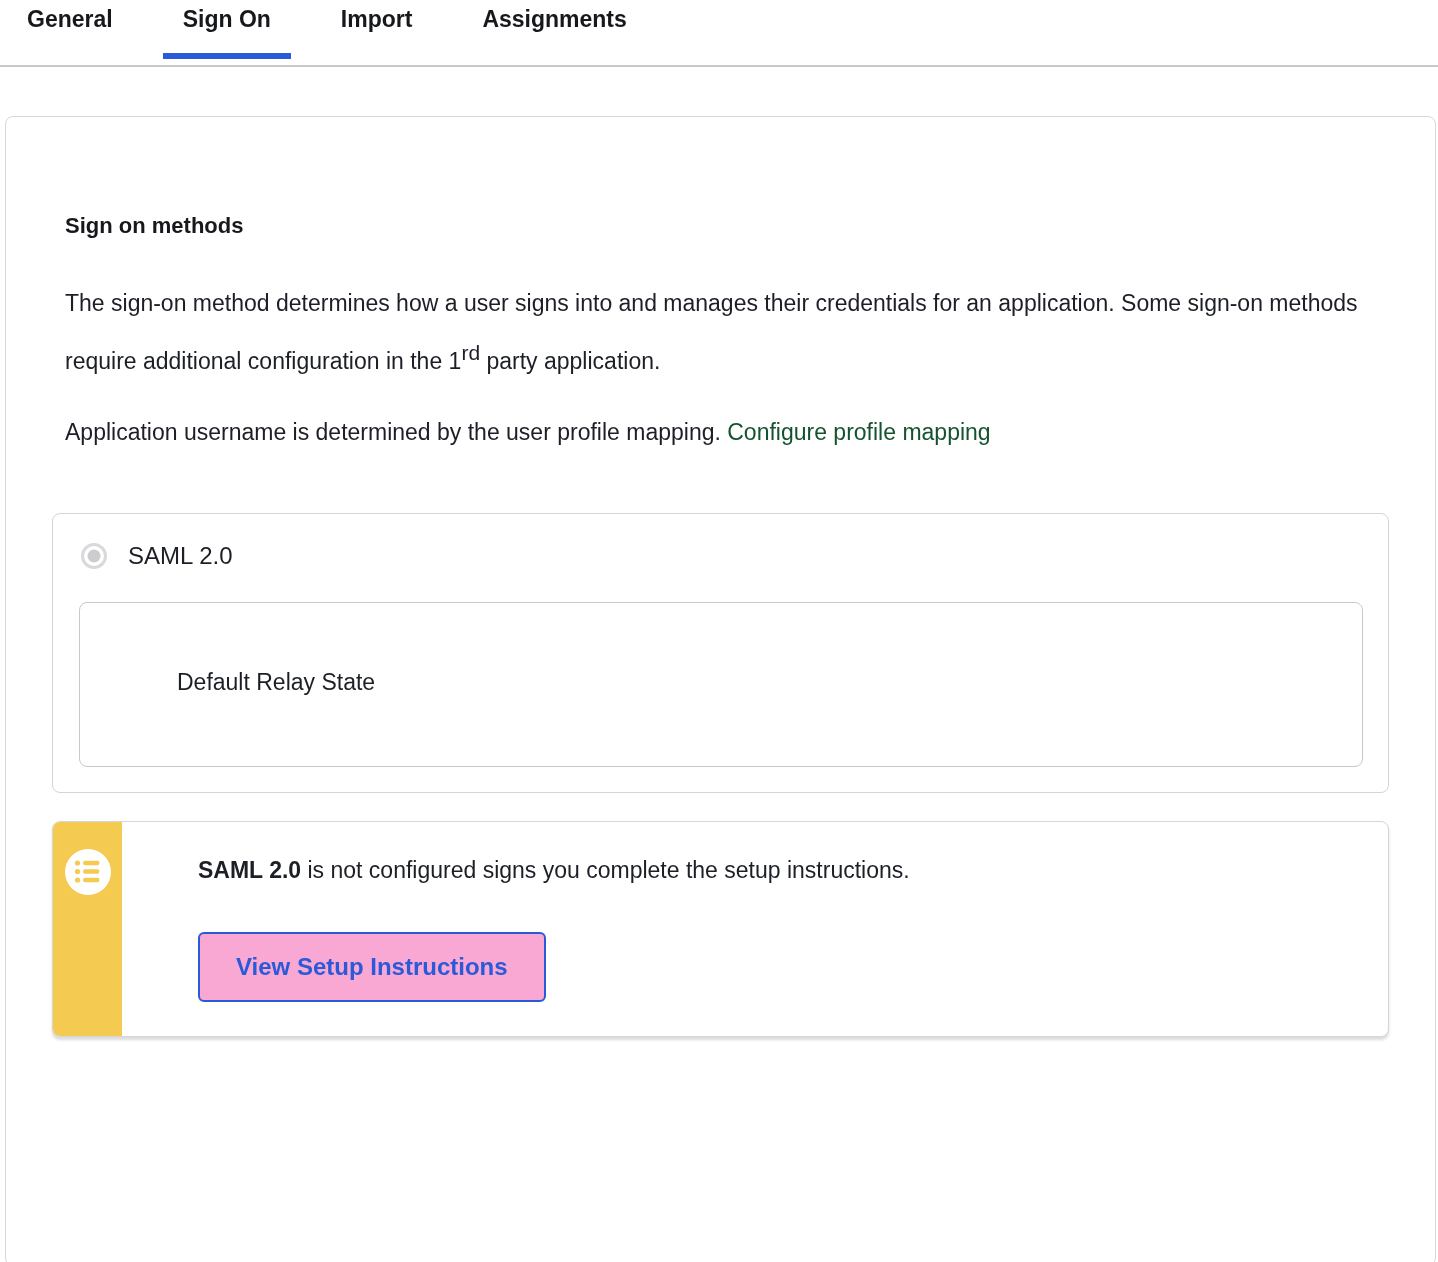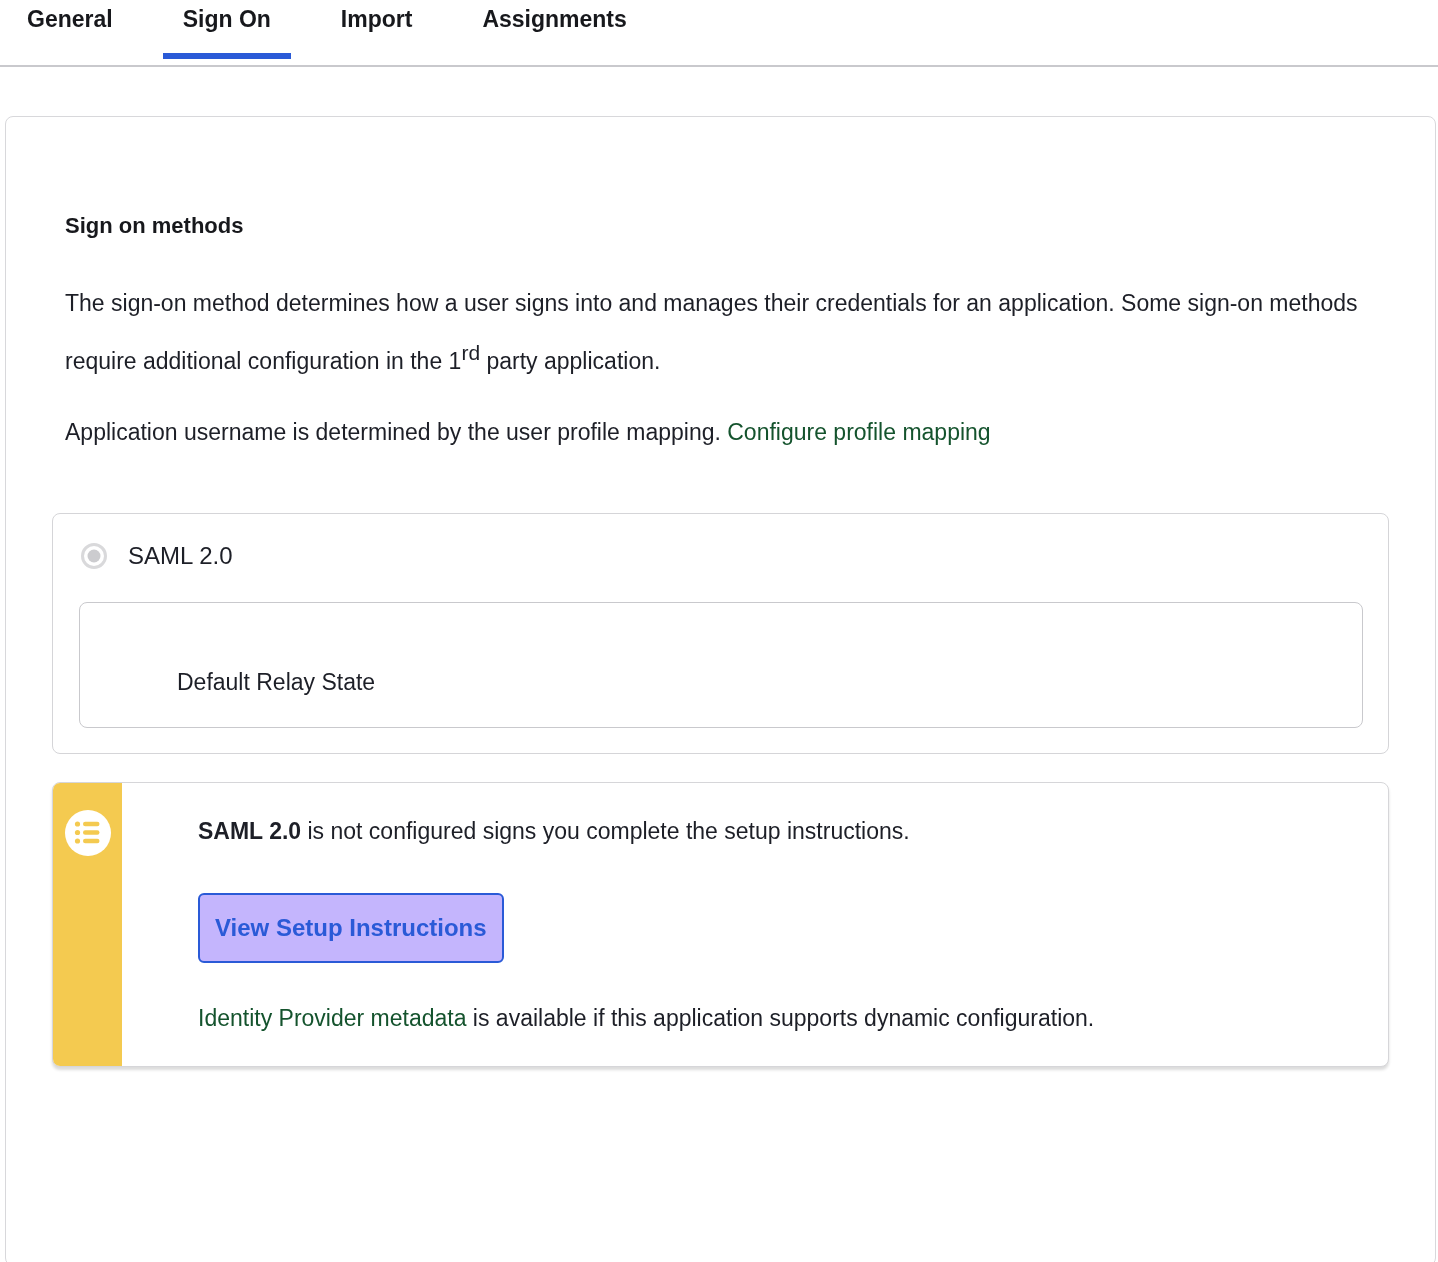--- a/index.html
+++ b/index.html
@@ -123,21 +123,21 @@
     background: #cccccf;
   }
   .radio-label {
     font-size: 24px;
     color: #1d1f27;
   }
   .relay-box {
     margin-top: 32px;
     border: 1px solid #c9c9cd;
     border-radius: 8px;
-    height: 126px;
+    height: 165px;
     padding: 66px 0 0 97px;
   }
   .relay-label {
     font-size: 23px;
     color: #1d1f27;
   }
 
   
   .callout {
     margin-top: 28px;
@@ -172,24 +172,24 @@
   }
   .callout-message {
     font-size: 23px;
     line-height: 32px;
     color: #1d1f27;
   }
   .callout-message b { font-weight: 700; }
   .setup-btn {
     margin-top: 46px;
     display: inline-block;
-    background: #c4b5fd;
+    background: #f9a8d4;
     border: 2px solid #2a5ad7;
     border-radius: 6px;
-    padding: 19px 15px;
+    padding: 19px 36px;
     font-family: "Liberation Sans", sans-serif;
     font-size: 24px;
     font-weight: 700;
     color: #2a5ad7;
     cursor: pointer;
   }
   .metadata-line {
     margin-top: 42px;
     font-size: 23px;
     color: #1d1f27;
@@ -233,17 +233,16 @@
           <circle cx="3.5" cy="13.5" r="2.6" fill="#f4ca50"></circle>
           <rect x="9" y="11.3" width="16.5" height="4.4" rx="2.2" fill="#f4ca50"></rect>
           <circle cx="3.5" cy="22" r="2.6" fill="#f4ca50"></circle>
           <rect x="9" y="19.8" width="16.5" height="4.4" rx="2.2" fill="#f4ca50"></rect>
         </svg>
       </div>
     </div>
     <div class="callout-body">
       <p class="callout-message"><b>SAML 2.0</b><span> is not configured signs you complete the setup instructions.</span></p>
       <button class="setup-btn">View Setup Instructions</button>
-      <p class="metadata-line"><a class="inline-link">Identity Provider metadata</a><span> is available if this application supports dynamic configuration.</span></p>
     </div>
   </div>
 
 </section>
 
 </body></html>

